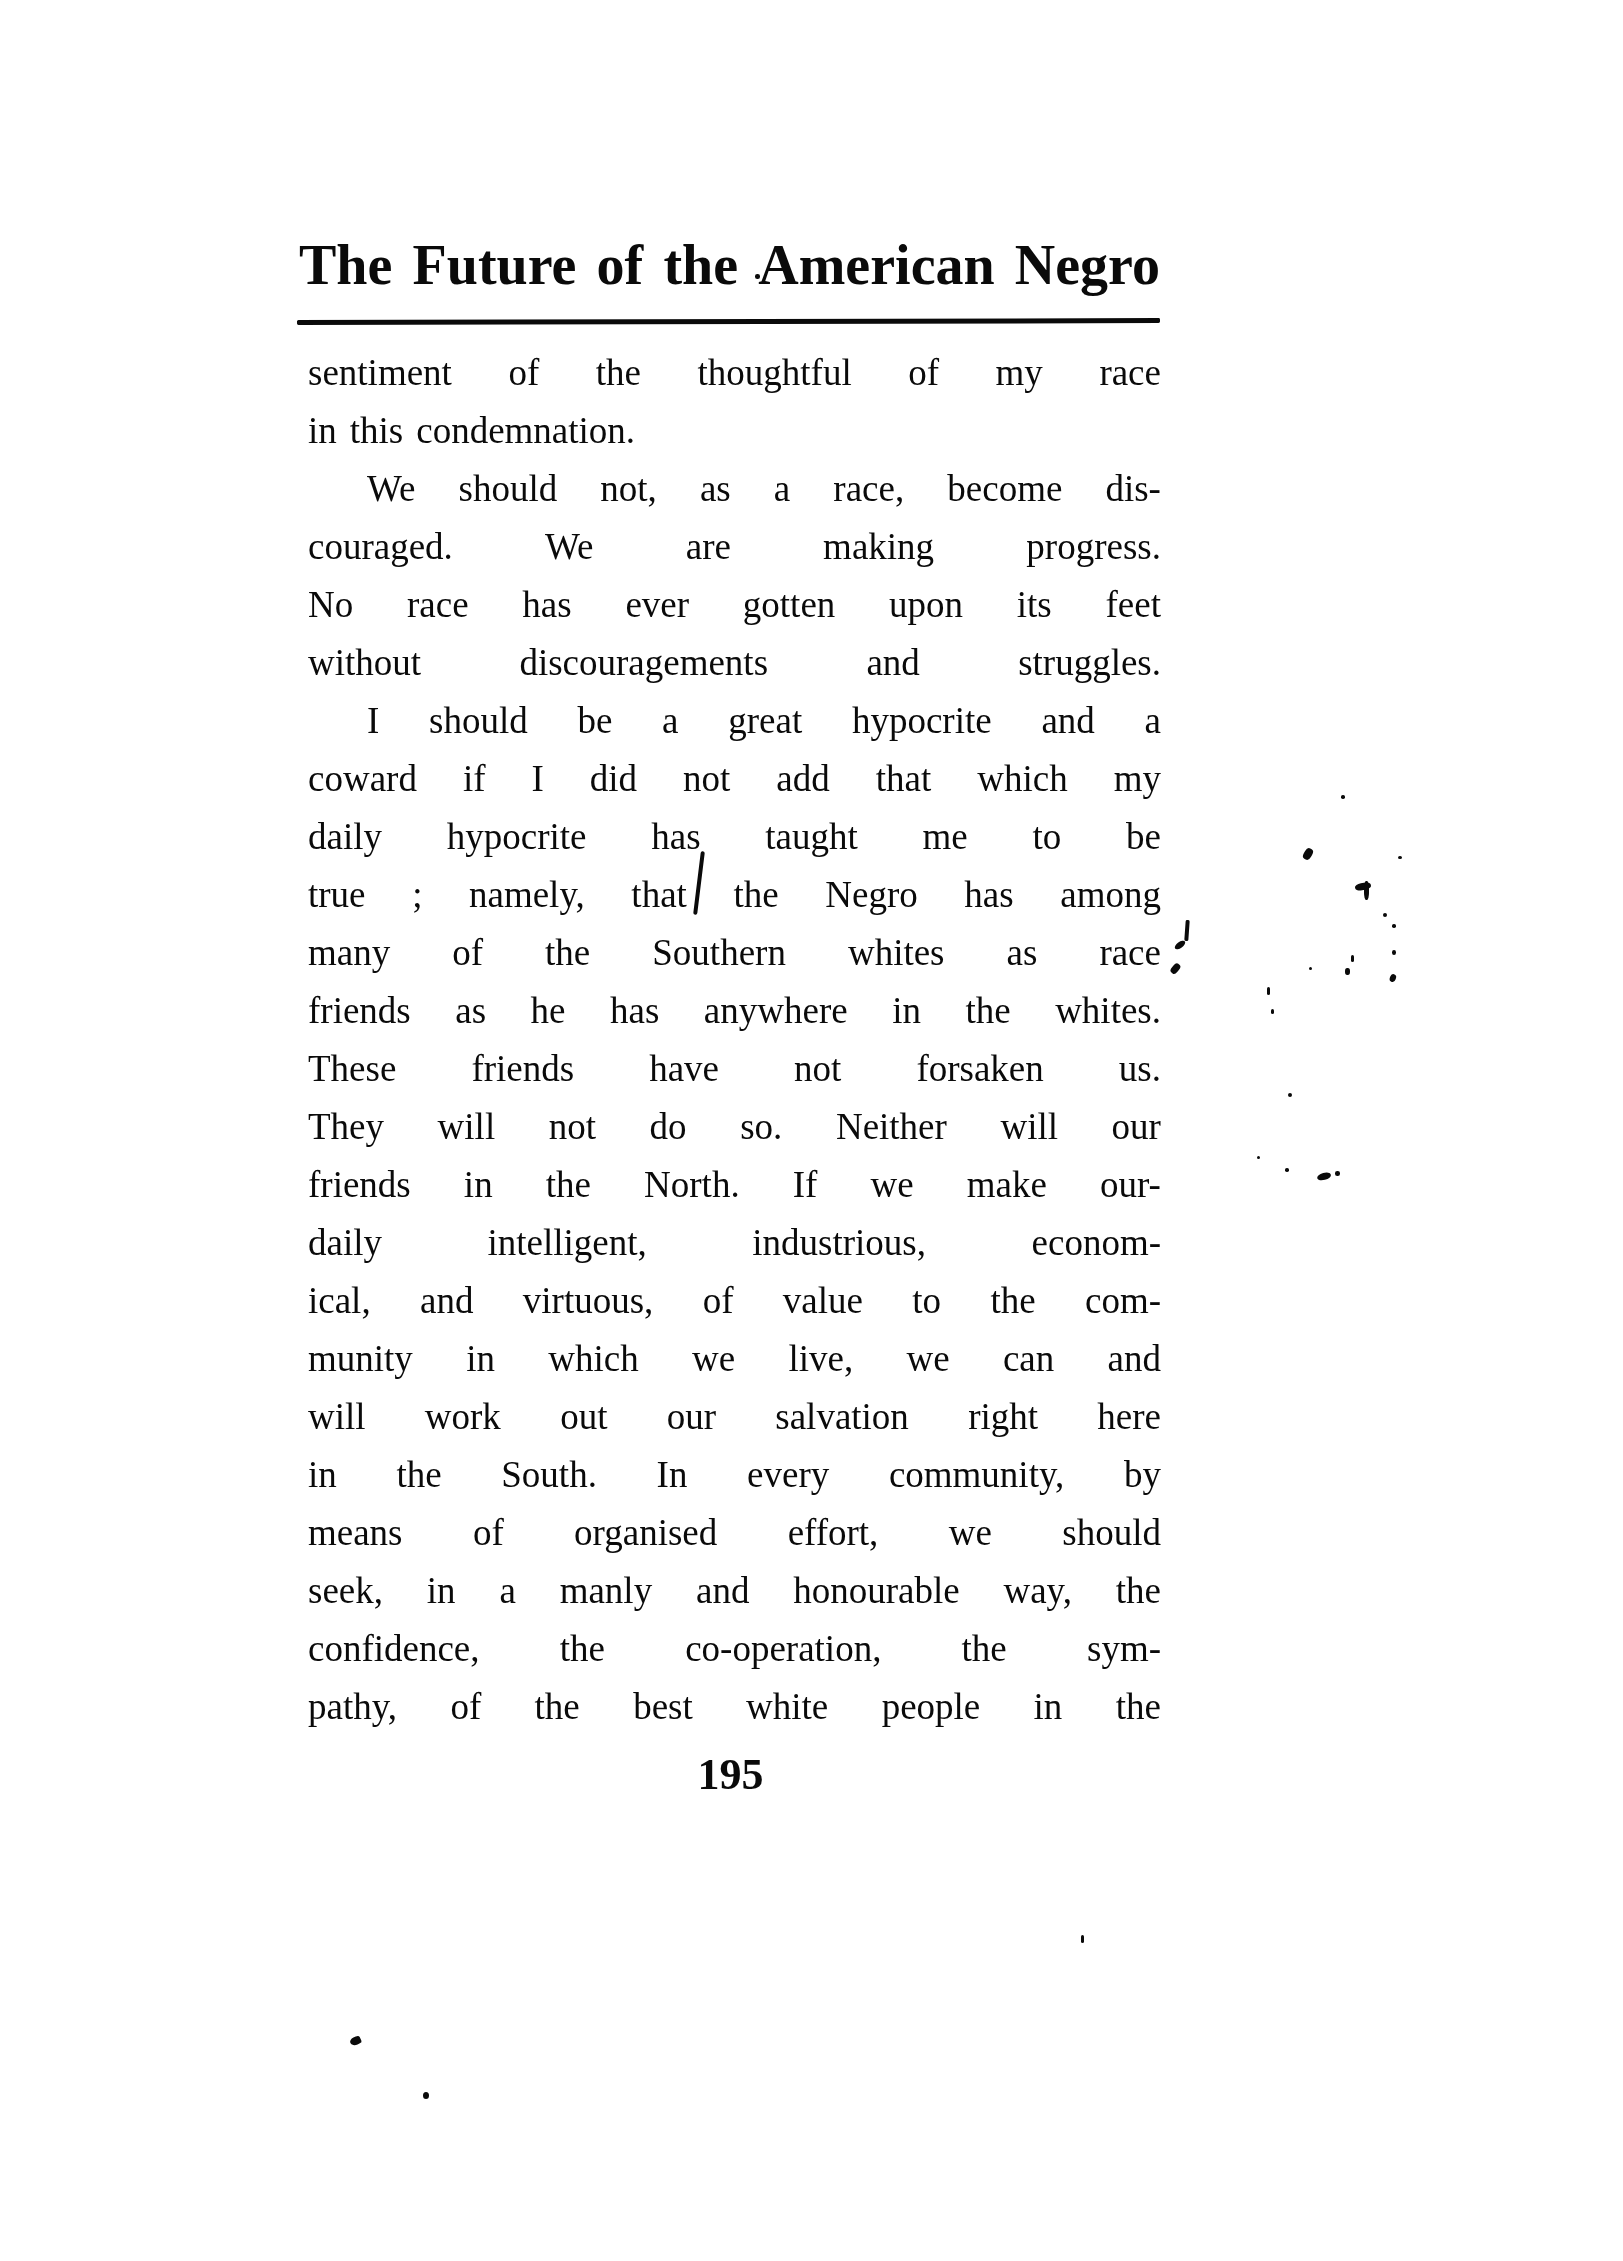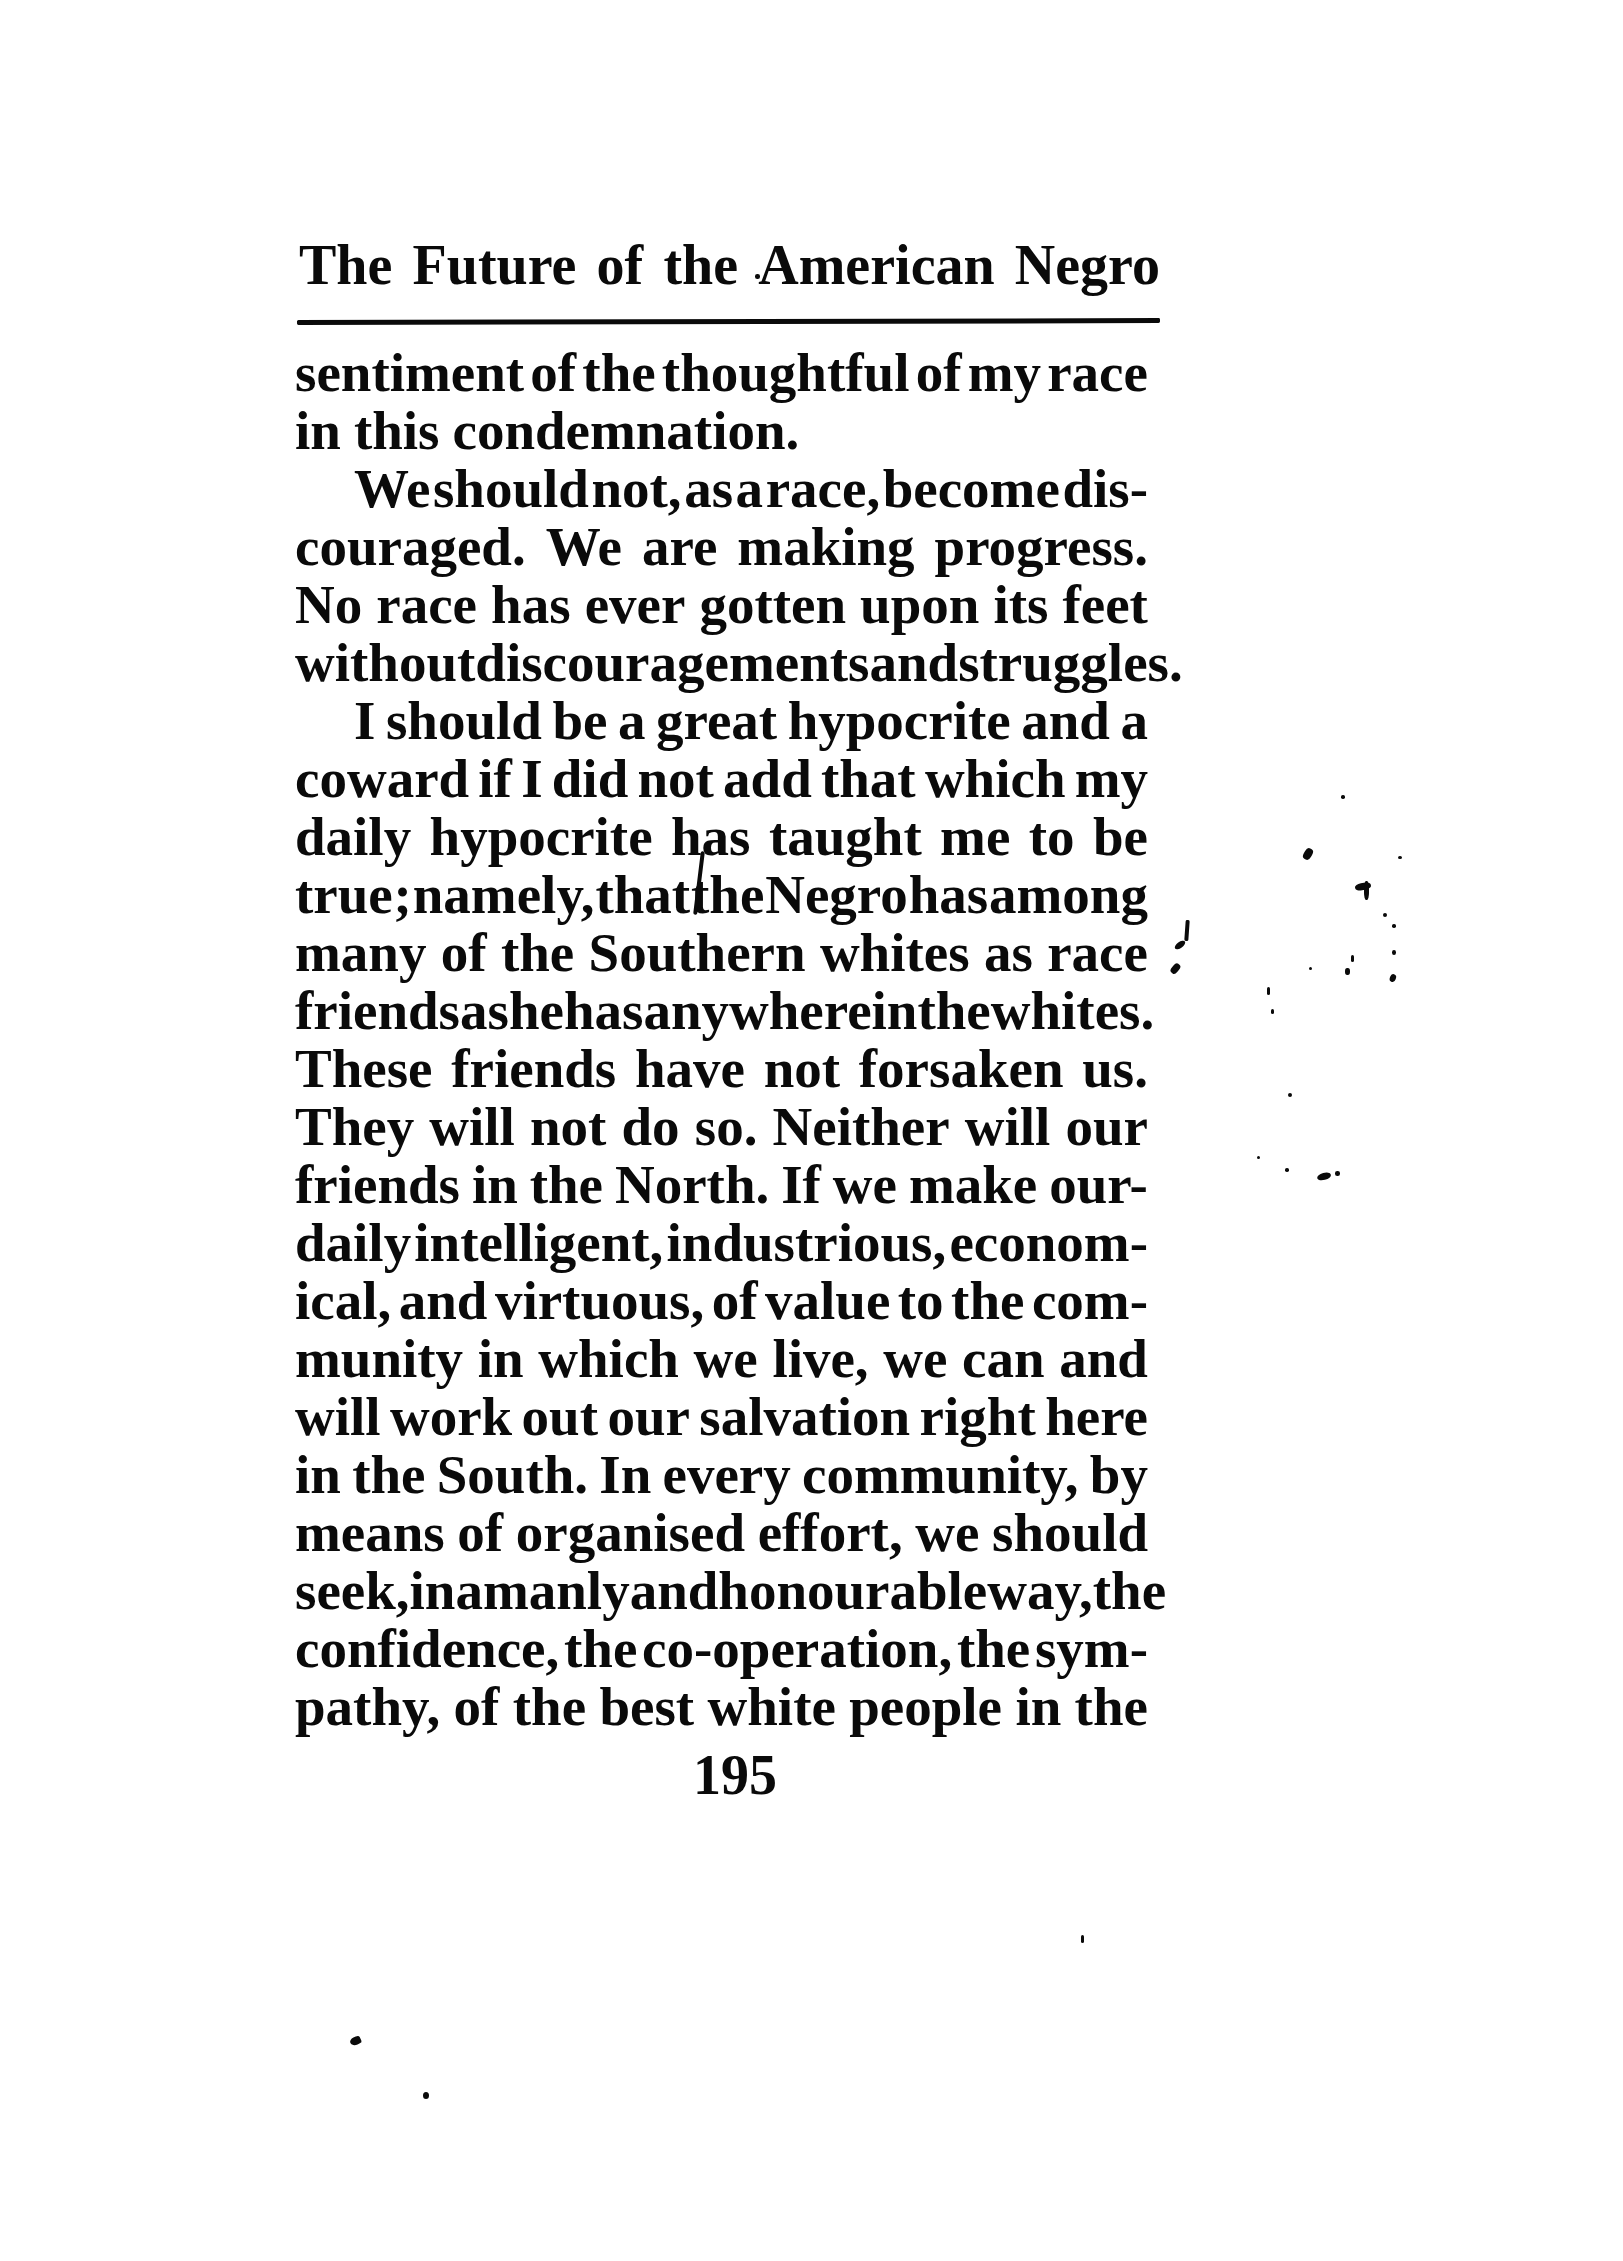--- a/index.html
+++ b/index.html
@@ -19,32 +19,32 @@
     font-size:56px;font-weight:700;
   }
   .title span{line-height:70px;white-space:nowrap;}
   
   .rule{
     position:absolute;left:297px;top:319px;width:863px;height:5px;
     background:var(--ink);border-radius:1.5px;transform:rotate(-0.12deg);
   }
   
   .body{
-    position:absolute;left:295px;top:344px;width:853px;
-    font-size:55px;font-weight:700;
+    position:absolute;left:308px;top:344px;width:853px;
+    font-size:37px;font-weight:400;
   }
   .line{display:flex;height:58px;}
   .line span{line-height:58px;white-space:nowrap;}
   .line.j{justify-content:space-between;}
   .line.e{justify-content:flex-start;column-gap:13px;}
   .line.ind{padding-left:59px;}
   
   .folio{
     position:absolute;left:693px;top:1751px;width:75px;
-    text-align:center;font-size:56px;font-weight:700;line-height:48px;
+    text-align:center;font-size:44px;font-weight:700;line-height:48px;
   }
   
   .mark{position:absolute;background:var(--ink);}
   .round{border-radius:50%;}
 </style>
 </head>
 <body>
 
 <div class="page">
 

